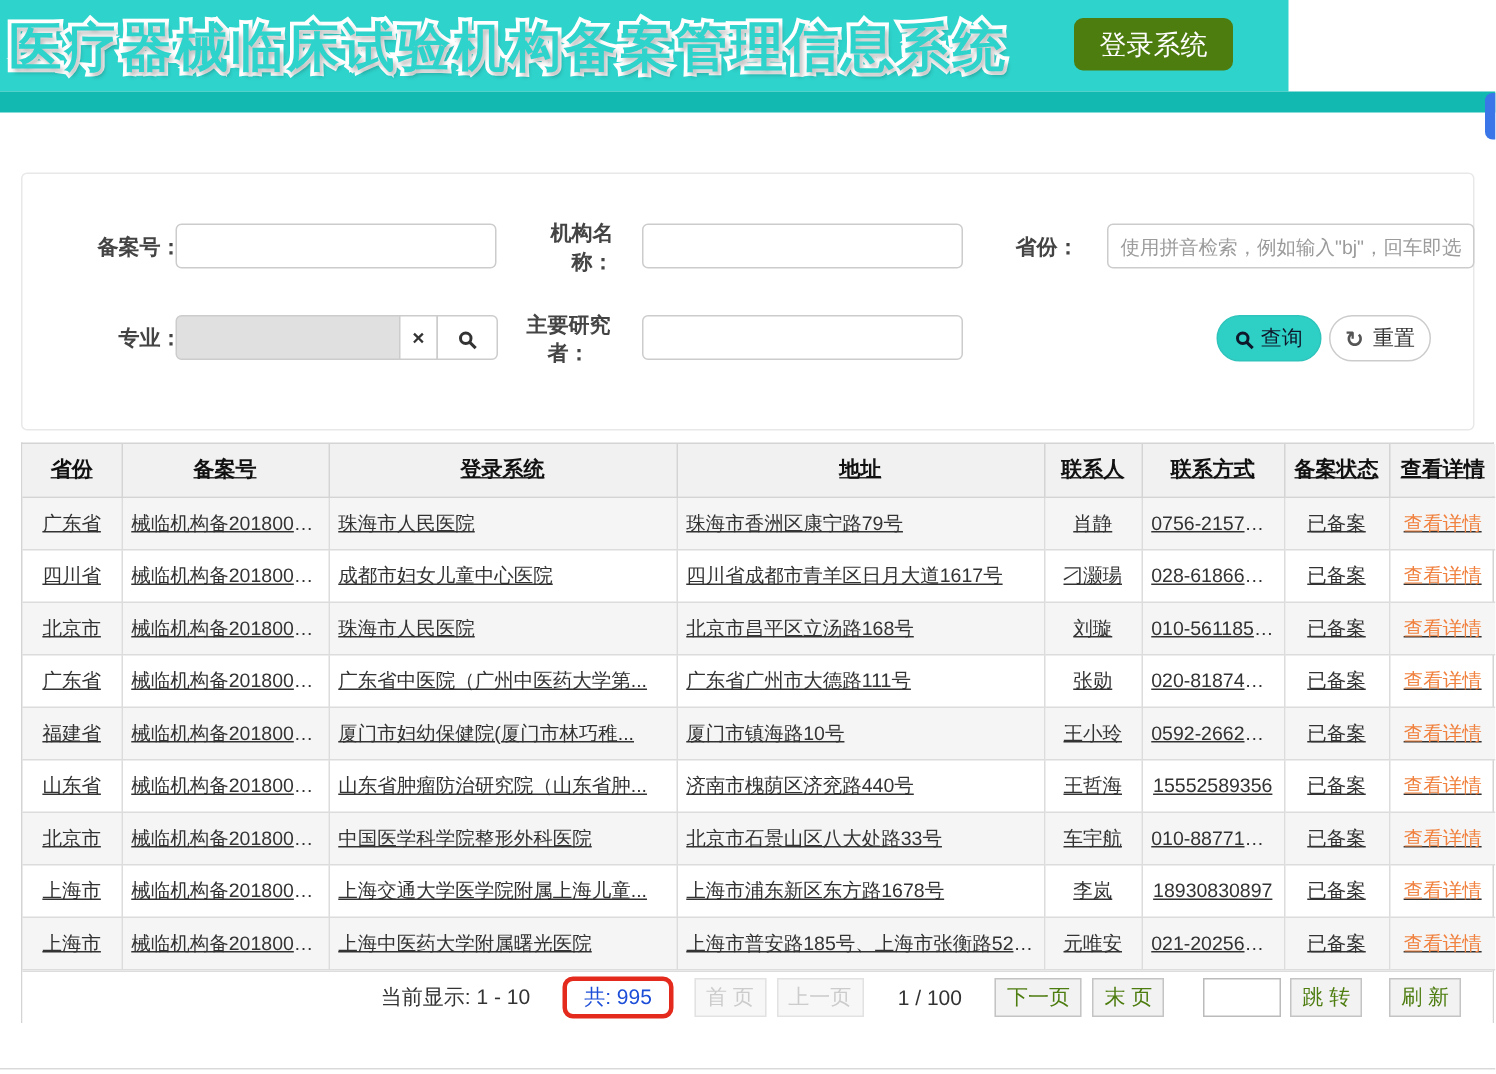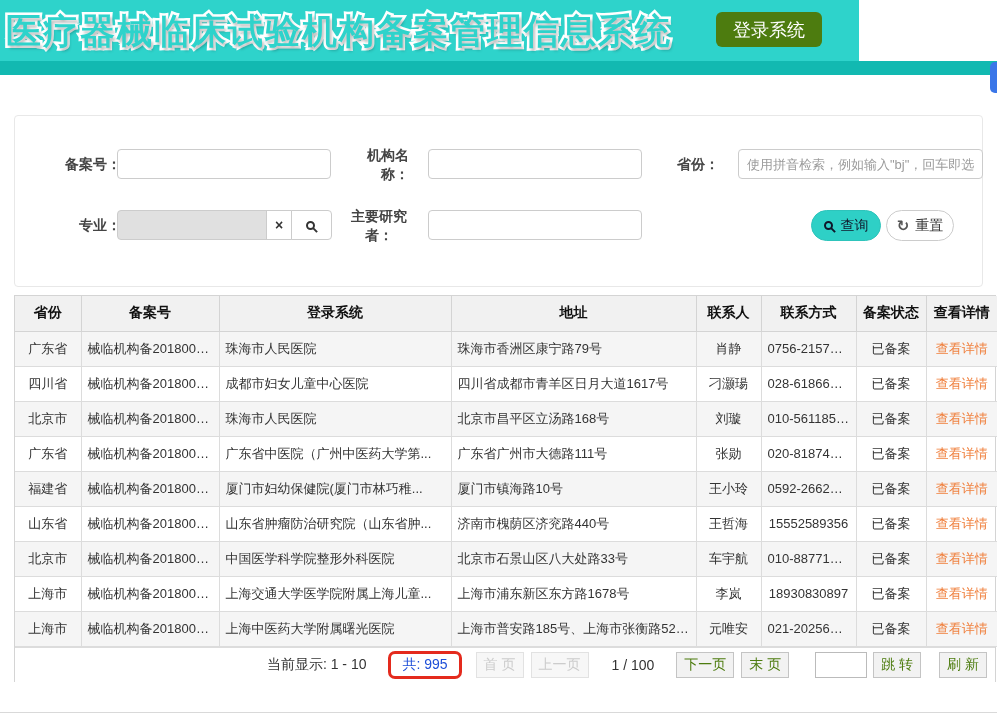--- a/index.html
+++ b/index.html
@@ -38,21 +38,21 @@
   .magnifier { display:inline-block; width:9px; height:9px; border:2px solid currentColor;
     border-radius:50%; position:relative; margin-right:2px; }
   .magnifier::after { content:""; position:absolute; width:2px; height:6px;
     background:currentColor; right:-3px; bottom:-5px; transform:rotate(-45deg); }
   .refresh-ico { font-weight:bold; font-size:15px; color:#555;
     font-family:"DejaVu Sans",sans-serif; }
 
   
   .table-wrap { position:absolute; left:14px; top:295px; width:982px;
     border:1px solid #d4d4d4; border-bottom:none; background:#fff; }
-  table { border-collapse:collapse; table-layout:fixed; width:100%; font-size:13px; color:#333; }
+  table { border-collapse:collapse; table-layout:fixed; width:100%; font-size:13px; color:#333;text-decoration:underline; }
   col.c1{width:66px} col.c2{width:138px} col.c3{width:232px} col.c4{width:245px}
   col.c5{width:65px} col.c6{width:95px} col.c7{width:70px} col.c8{width:71px}
   th { height:35px; background:#f1f1f1; border:1px solid #d4d4d4; border-top:none;
     font-size:14px; font-weight:bold; color:#111; text-align:center; }
   th:first-child { border-left:none; } th:last-child { border-right:none; }
   td { height:35px; border:1px solid #dcdcdc; padding:0 6px; white-space:nowrap;
     overflow:hidden; text-overflow:ellipsis; }
   td:first-child { border-left:none; text-align:center; }
   td:last-child { border-right:none; }
   td:nth-child(5), td:nth-child(6), td:nth-child(7), td:nth-child(8) { text-align:center; }
@@ -237,16 +237,16 @@
   <div class="pgfoot">
     <span class="txt">当前显示: 1 - 10</span>
     <span class="total-box">共: 995</span>
     <button class="pg-btn disabled">首 页</button>
     <button class="pg-btn disabled">上一页</button>
     <span class="pg-indicator">1 / 100</span>
     <button class="pg-btn">下一页</button>
     <button class="pg-btn mr-extra">末 页</button>
     <input class="jump-input" value="" style="">
     <button class="pg-btn mr-extra">跳 转</button>
-    <button class="pg-btn" style="margin-right:3px;">刷 新</button>
+    <button class="pg-btn" style="margin-right:16px;">刷 新</button>
   </div>
 </div>
 <div class="bottom-line"></div>
 
 </body></html>

